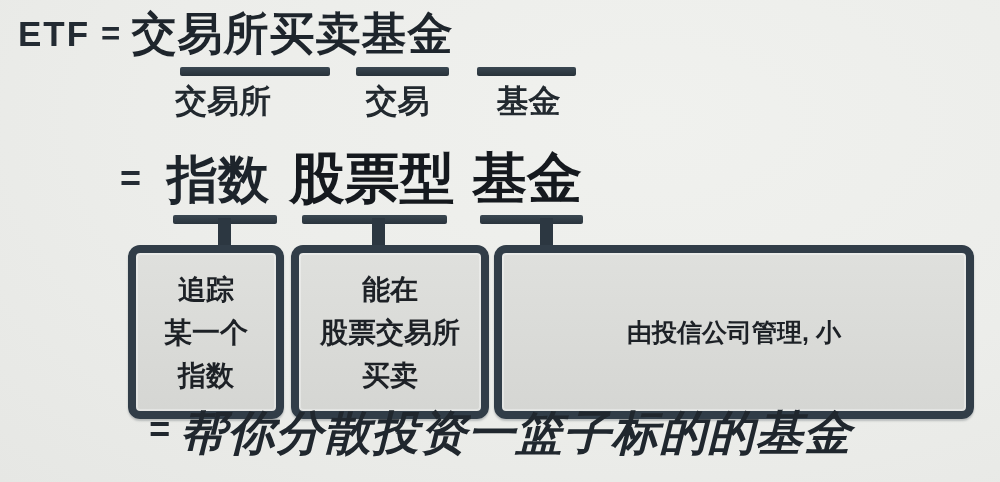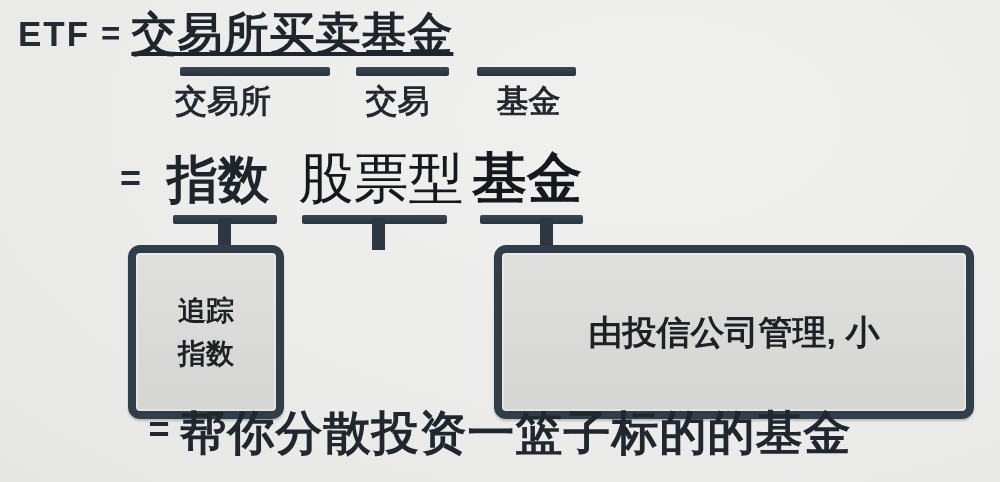--- a/index.html
+++ b/index.html
@@ -6,38 +6,38 @@
   .canvas {
     position:relative; width:1000px; height:482px; overflow:hidden;
     background: radial-gradient(ellipse at 65% 25%, #f0f1ee 0%, #ecedea 55%, #e6e7e4 100%);
     font-family:"Liberation Sans","DejaVu Sans",sans-serif;
     color:#222a32;
   }
   
   .title { position:absolute; left:18px; top:4px; display:flex; align-items:center; white-space:nowrap; }
   .title-term { font-size:35px; font-weight:700; letter-spacing:2px; color:#232b33; }
   .title-eq   { font-size:33px; font-weight:700; margin:0 11px; color:#232b33; }
-  .title-def  { font-size:45px; font-weight:700; color:#1e252c; letter-spacing:1px;text-decoration:underline; }
+  .title-def  { font-size:45px; font-weight:700; color:#1e252c; letter-spacing:1px; }
   
   .bar { position:absolute; top:67px; height:9px; border-radius:2px;
          background:linear-gradient(#3a4751,#28323a); }
   .bar1 { left:180px; width:150px; }
   .bar2 { left:356px; width:93px; }
   .bar3 { left:477px; width:99px; }
   
   .blabel { position:absolute; top:80px; font-size:32px; font-weight:600;
             color:#22292f; text-align:center; }
   .blabel1 { left:167px; width:112px; }
   .blabel2 { left:351px; width:93px; }
   .blabel3 { left:482px; width:93px; }
   
   .eq-eq { position:absolute; left:120px; top:158px; font-size:36px; font-weight:800; color:#242c34; }
   .term  { position:absolute; top:146px; text-align:center; white-space:nowrap; }
   .term1 { left:163px; width:110px; font-size:51px; font-weight:700; color:#1d242b; }
-  .term2 { left:288px; width:168px; top:142px; font-size:55px; font-weight:400; color:#15191e;margin-left:9px; }
+  .term2 { left:288px; width:168px; top:142px; font-size:55px; font-weight:700; color:#15191e; }
   .term3 { left:463px; width:128px; top:142px; font-size:55px; font-weight:900; color:#15191e; }
   
   .hbar { position:absolute; top:215px; height:9px; border-radius:2px;
           background:linear-gradient(#3a4751,#2a343d); }
   .hbar1 { left:173px; width:104px; }
   .hbar2 { left:302px; width:145px; }
   .hbar3 { left:480px; width:103px; }
   .stem { position:absolute; top:218px; width:13px; height:32px; background:#2c3741; }
   .stem1 { left:218px; }
   .stem2 { left:372px; }
@@ -46,25 +46,25 @@
   .box {
     position:absolute; top:245px; height:174px; box-sizing:border-box;
     border:8px solid #313d48; border-radius:12px;
     background:linear-gradient(#dfe0dd,#d5d6d3);
     box-shadow:0 2px 2px rgba(40,50,58,.25), inset 0 0 0 2px rgba(255,255,255,.35);
     display:flex; flex-direction:column; justify-content:center; align-items:center;
     text-align:center; color:#1d2126; font-weight:600;
   }
   .box1 { left:128px; width:156px; font-size:28px; line-height:43px; }
   .box2 { left:291px; width:198px; font-size:28px; line-height:43px; }
-  .box3 { left:494px; width:480px; font-size:34px; line-height:40px; }
+  .box3 { left:494px; width:480px; font-size:25px; line-height:40px; }
   .box-line { white-space:nowrap; }
   
   .conclusion { position:absolute; left:0; top:402px; width:1000px; text-align:center;
-                white-space:nowrap; color:#20272e; }
+                white-space:nowrap; color:#20272e;font-style:italic; }
   .conc-eq   { font-size:36px; font-weight:800; vertical-align:7px; margin-right:10px; }
   .conc-text { font-size:47px; font-weight:800; letter-spacing:1px; }
 </style>
 </head>
 <body>
 
 <div class="canvas">
 
   <div class="title">
     <span class="title-term">ETF</span>
@@ -87,23 +87,29 @@
 
   <div class="hbar hbar1"></div>
   <div class="hbar hbar2"></div>
   <div class="hbar hbar3"></div>
   <div class="stem stem1"></div>
   <div class="stem stem2"></div>
   <div class="stem stem3"></div>
 
   <div class="box box1">
     <div class="box-line">追踪</div>
+    <div class="box-line">某一个</div>
     <div class="box-line">指数</div>
   </div>
 
+  <div class="box box2">
+    <div class="box-line">能在</div>
+    <div class="box-line">股票交易所</div>
+    <div class="box-line">买卖</div>
+  </div>
 
   <div class="box box3">
     <div class="box-line">由投信公司管理, 小</div>
   </div>
 
   <div class="conclusion">
     <span class="conc-eq">=</span><span class="conc-text">帮你分散投资一篮子标的的基金</span>
   </div>
 
 </div>

